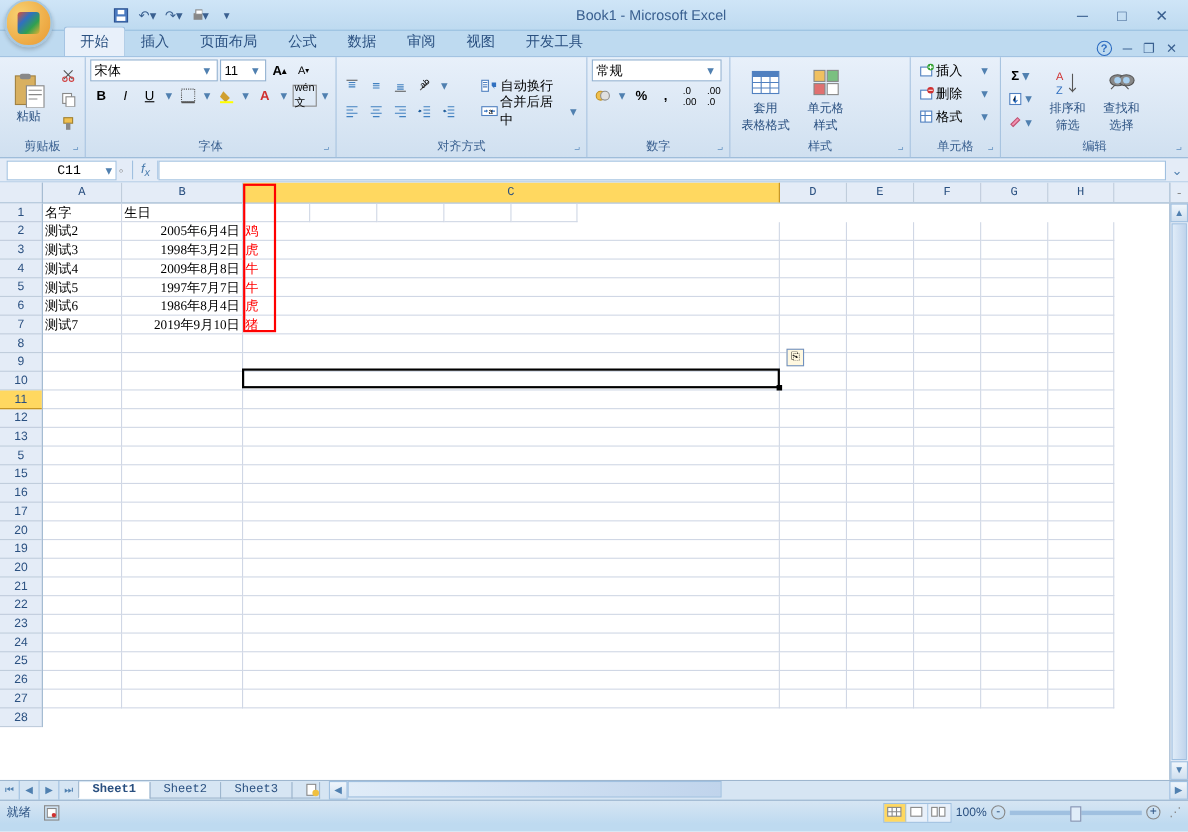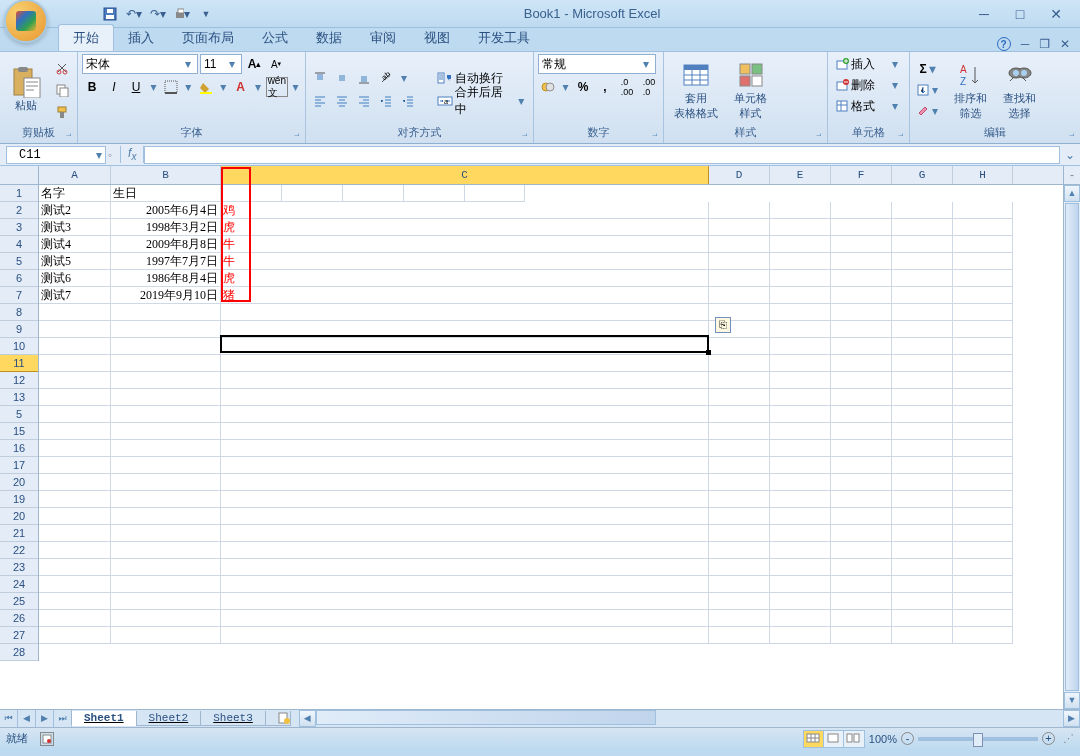--- a/index.html
+++ b/index.html
@@ -31,21 +31,21 @@
 .big-icon { width: 32px; height: 32px; display: flex; align-items: center; justify-content: center; font-size: 26px; }
 .small-col { display: flex; flex-direction: column; gap: 2px; }
 .small-row { display: flex; align-items: center; gap: 2px; }
 .sm-btn { min-width: 20px; height: 20px; display: flex; align-items: center; justify-content: center; border: 1px solid transparent; padding: 0 2px; }
 .combo { height: 20px; border: 1px solid #90b0d0; background: #fff; display: flex; align-items: center; padding: 0 3px; font-size: 12px; }
 .dd { width: 12px; text-align: center; color: #5080b0; }
 
 
 .namebox-row { height: 22px; background: #e4ecf7; display: flex; align-items: center; border-bottom: 1px solid #a0c0e0; }
 .namebox { width: 100px; height: 18px; background: #fff; border: 1px solid #a0c0e0; margin-left: 6px; display: flex; align-items: center; }
-.namebox-text { flex: 1; padding-left: 12px; font-family: "Courier New"; font-size: 12px; }
+.namebox-text { flex: 1; padding-left: 45px; font-family: "Courier New"; font-size: 12px; }
 .fx { width: 24px; text-align: center; font-style: italic; color: #5080b0; border-left: 1px solid #a0c0e0; border-right: 1px solid #a0c0e0; margin-left: 6px; }
 .formula-input { flex: 1; height: 18px; background: #fff; border: 1px solid #a0c0e0; }
 
 
 .grid-area { position: relative; height: 543px; background: #fff; display: flex; }
 .row-headers { width: 39px; background: #e4ecf7; border-right: 1px solid #9eb6ce; }
 .corner { height: 19px; background: #e4ecf7; border-bottom: 1px solid #9eb6ce; border-right: 1px solid #9eb6ce; }
 .rh { height: 17px; border-bottom: 1px solid #c0cddc; text-align: center; font-size: 11px; color: #2a5080; line-height: 17px; }
 .rh.sel { background: #ffd860; border-bottom-color: #c09020; }
 .cols-and-cells { flex: 1; overflow: hidden; position: relative; }
@@ -61,21 +61,21 @@
 .sel-handle { position: absolute; width: 5px; height: 5px; background: #000; }
 .smart-tag { position: absolute; width: 16px; height: 16px; border: 1px solid #7090c0; background: #fff8e0; font-size: 10px; text-align: center; line-height: 14px; }
 .vscroll { width: 17px; background: #e4ecf7; border-left: 1px solid #9eb6ce; display: flex; flex-direction: column; }
 .sbtn { height: 17px; background: linear-gradient(#f0f6fc,#d0e0f0); border: 1px solid #a0c0e0; text-align: center; font-size: 9px; line-height: 15px; color: #5080b0; }
 .sthumb { background: linear-gradient(90deg,#e0ecf8,#c0d4ec); border: 1px solid #a0c0e0; }
 
 
 .sheet-row { height: 18px; background: #d6e5f3; display: flex; align-items: center; border-top: 1px solid #9eb6ce; }
 .sheet-nav { display: flex; }
 .sheet-nav-btn { width: 18px; height: 17px; border-right: 1px solid #a0c0e0; text-align: center; font-size: 9px; color: #5080b0; line-height: 17px; }
-.sheet-tabs { display: flex; align-items: flex-end; text-decoration: underline; }
+.sheet-tabs { display: flex; align-items: flex-end; }
 .stab { padding: 1px 12px; font-size: 11px; font-family: "Courier New"; background: #d6e5f3; border: 1px solid #9eb6ce; border-top: none; margin-left: -1px; color: #2a5080; }
 .stab.active { background: #fff; border-bottom-color: #fff; font-weight: bold; }
 .stab-new { width: 18px; text-align: center; }
 .hscroll { flex: 1; display: flex; margin-left: 8px; }
 .hscroll .sthumb { width: 340px; height: 15px; }
 
 
 .statusbar { height: 22px; background: linear-gradient(#d6e5f3,#bedaf0); display: flex; align-items: center; padding: 0 6px; color: #2a5080; font-size: 11px; border-top: 1px solid #9eb6ce; }
 .status-right { margin-left: auto; display: flex; align-items: center; gap: 4px; }
 .view-btns { display: flex; border: 1px solid #a0c0e0; }

